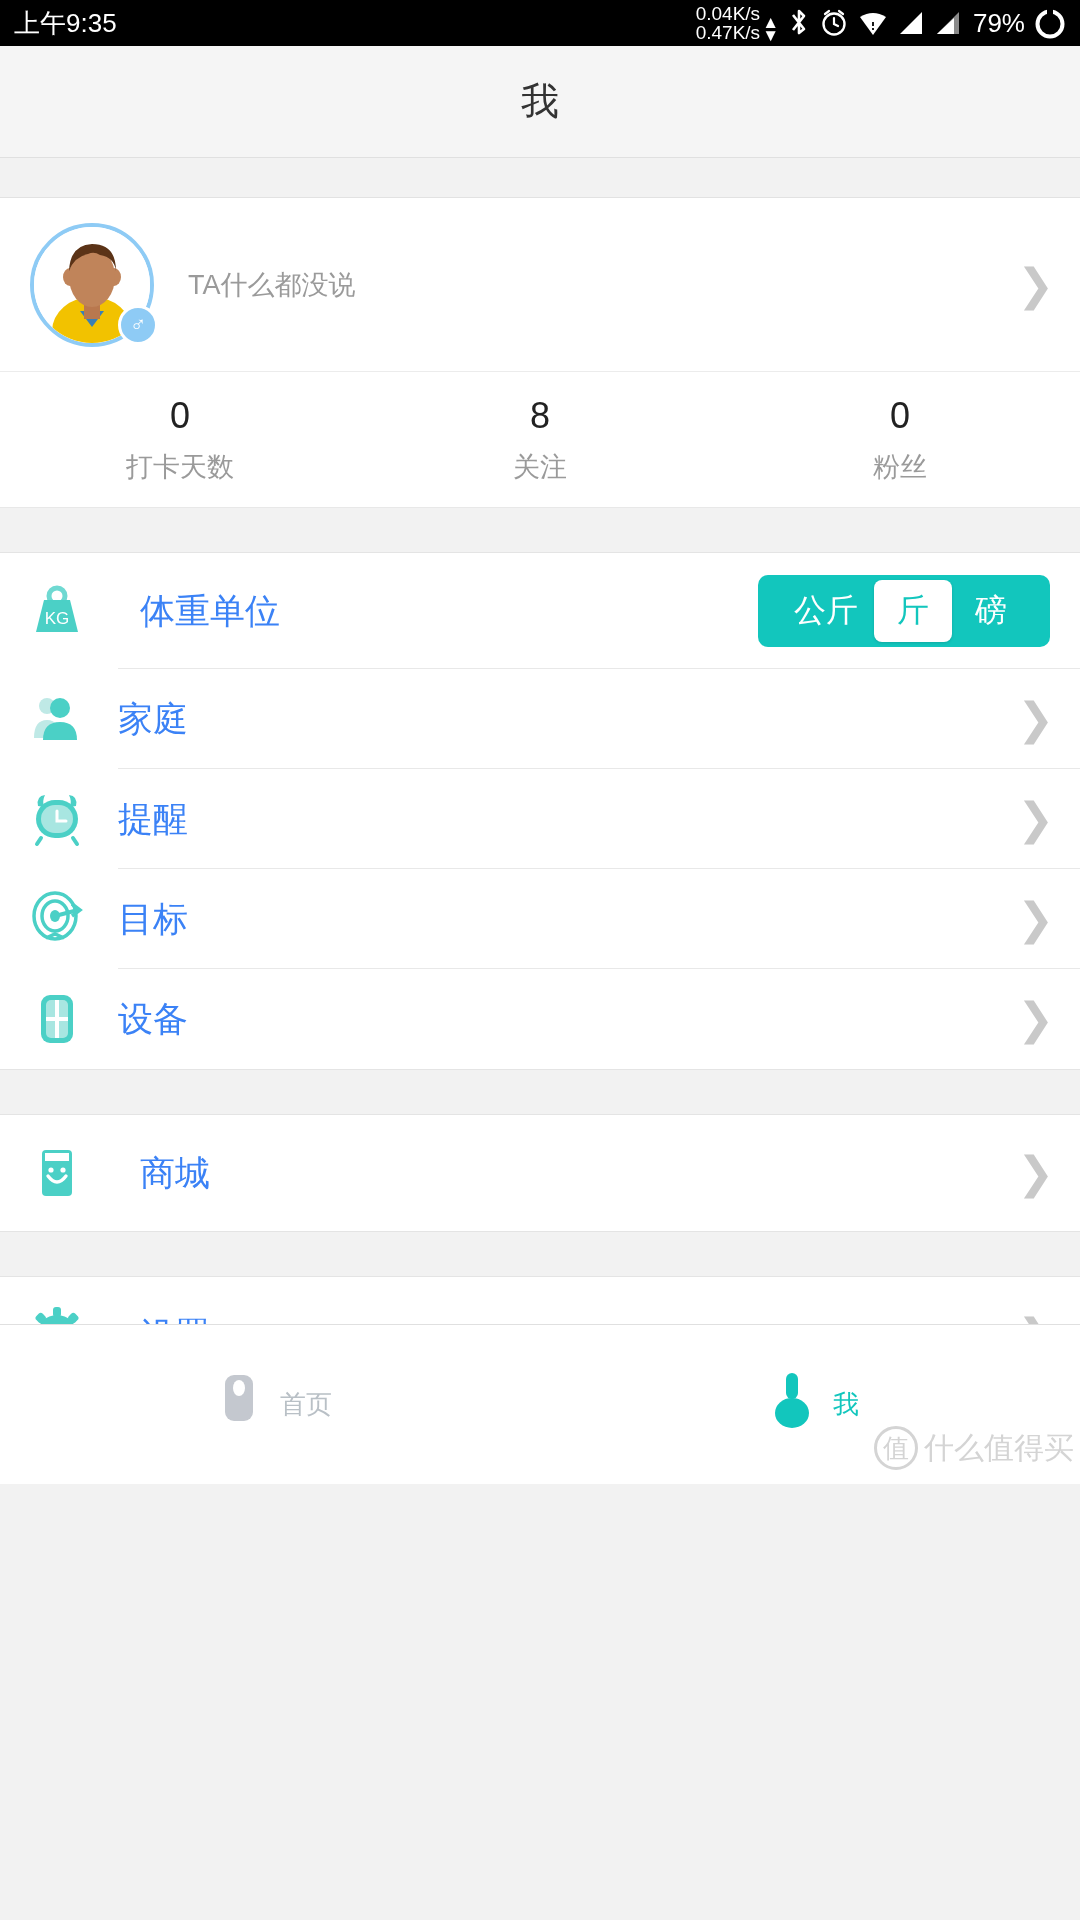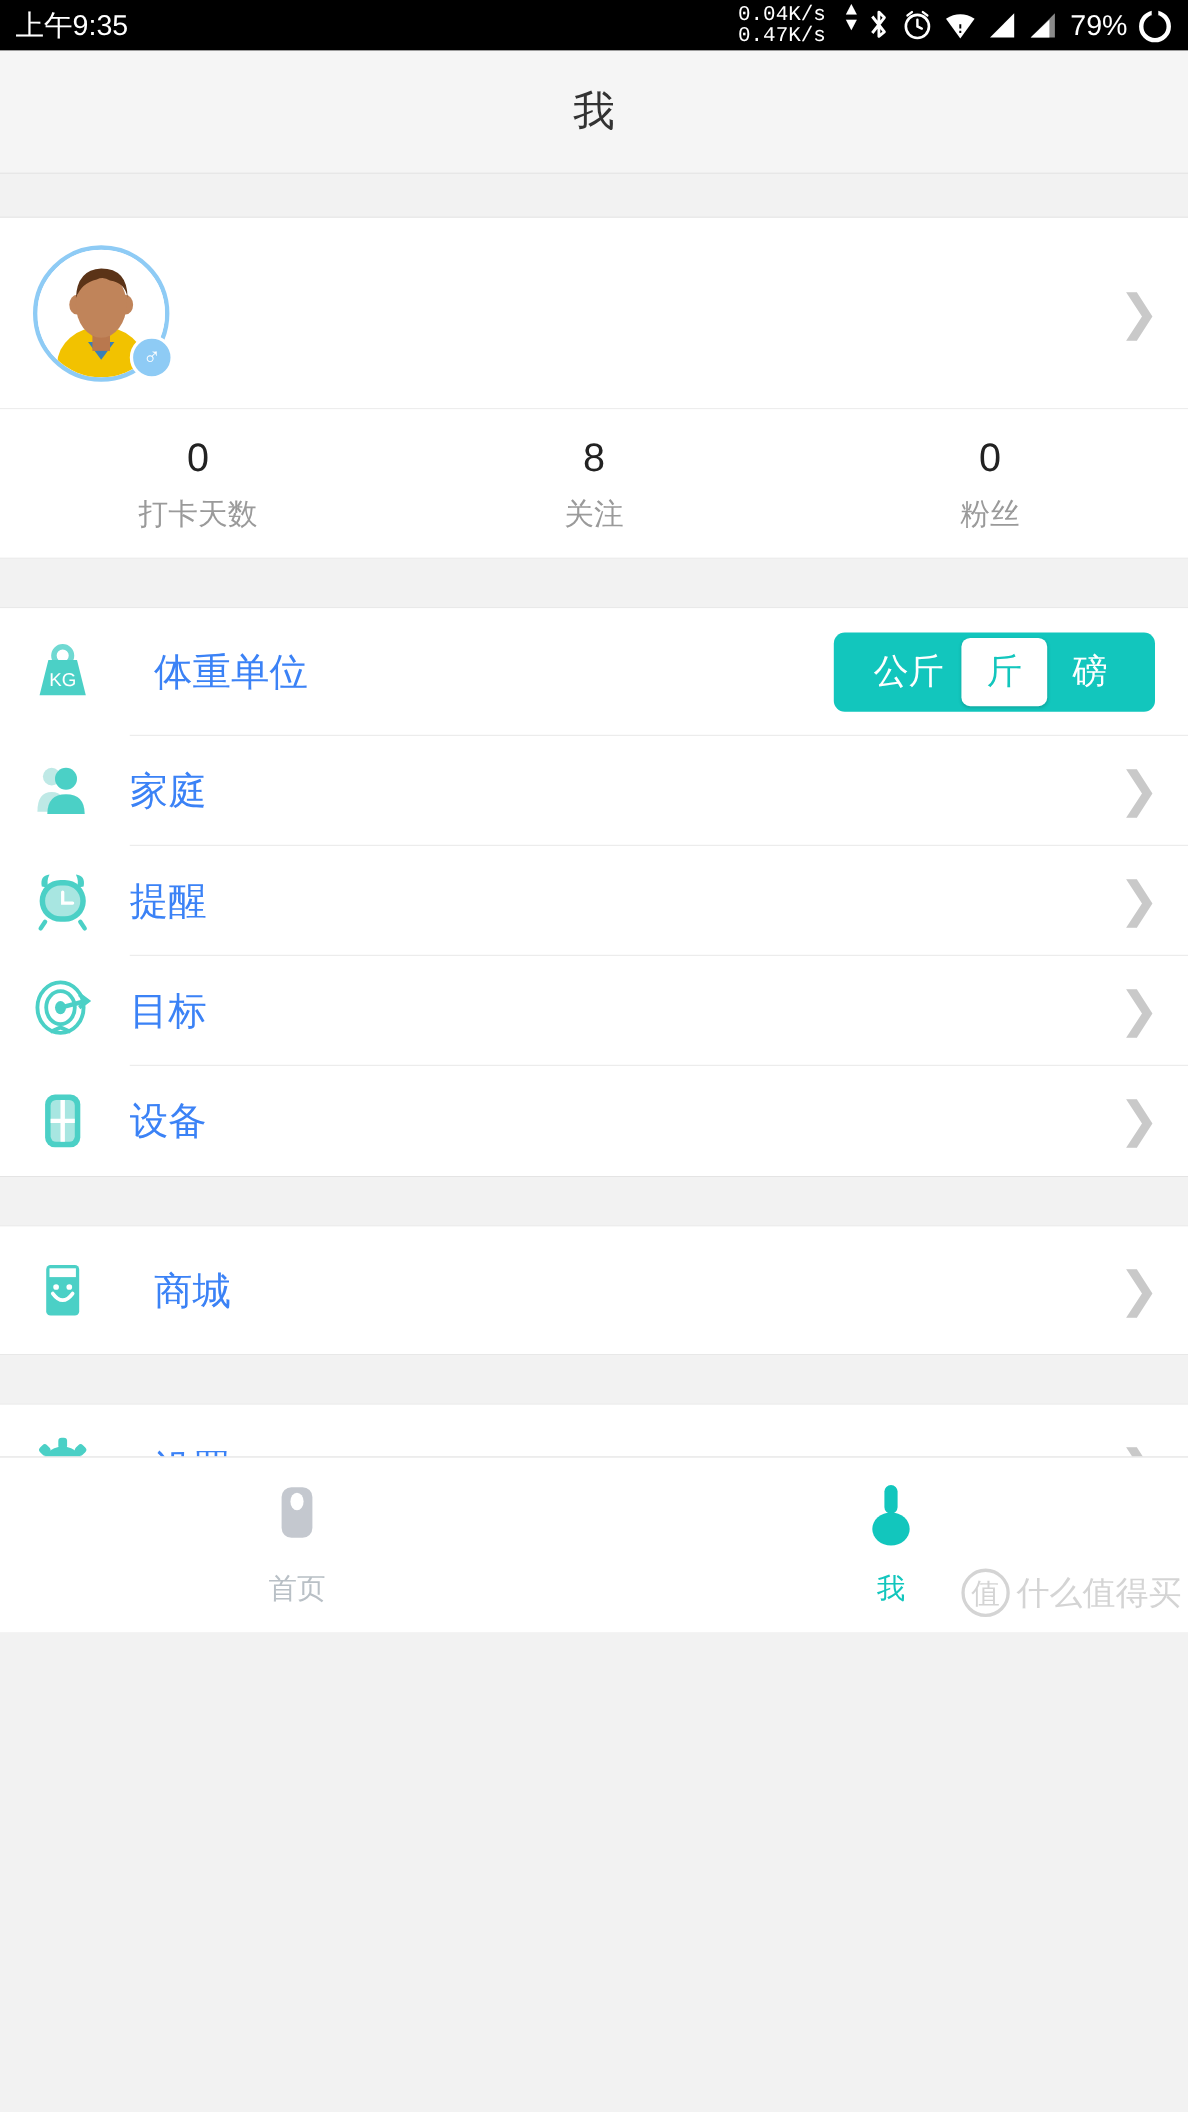--- a/index.html
+++ b/index.html
@@ -12,21 +12,21 @@
   .screen { position:relative; width:1080px; height:1484px; overflow:hidden; background:#f2f2f2; }
 
   
   .statusbar {
     height:46px; background:#000; color:#fff;
     display:flex; align-items:center; justify-content:space-between;
     padding:0 14px 0 14px;
   }
   .sb-time { font-size:26px; letter-spacing:0px; white-space:nowrap; }
   .sb-right { display:flex; align-items:center; gap:9px; }
-  .netspeed { display:flex; align-items:flex-start; gap:18px;font-family:Liberation Mono, monospace; }
+  .netspeed { display:flex; align-items:flex-end; gap:2px; }
   .netspeed .vals { display:flex; flex-direction:column; line-height:1.02; font-size:19px; }
   .netspeed .arrows { display:flex; flex-direction:column; line-height:0.78; font-size:17px; }
   .sb-icon { display:flex; align-items:center; }
   .batt-pct { font-size:26px; margin-left:2px; }
 
   
   .header {
     height:112px; background:#f5f5f5;
     display:flex; align-items:center; justify-content:center;
     border-bottom:1px solid #e0e0e0;
@@ -104,21 +104,21 @@
 
   .section-gap { height:44px; background:#f2f2f2; }
 
   
   .bottomnav {
     position:absolute; left:0; bottom:0; width:1080px; height:160px;
     background:#fff; border-top:1px solid #e0e0e0;
     display:flex; align-items:center;
   }
   .navitem {
-    flex:1; display:flex; flex-direction:column;
+    flex:1; display:flex; flex-direction:row;
     align-items:center; justify-content:center; gap:10px;font-family:Liberation Serif, serif;
   }
   .nav-label { font-size:26px; color:#b9c0c6; }
   .navitem.active .nav-label { color:#12c6bd; }
 
   .watermark {
     position:absolute; right:6px; bottom:14px;
     display:flex; align-items:center; gap:6px;
     color:#d2d2d2; font-size:30px; opacity:.95;
   }
@@ -205,20 +205,21 @@
           <ellipse cx="80" cy="50" rx="7" ry="9" fill="#c0845a"></ellipse>
           <ellipse cx="58" cy="50" rx="23" ry="30" fill="#c0845a"></ellipse>
           <path d="M35 44 Q36 18 58 17 Q82 17 82 44 Q80 30 66 28 Q60 24 54 27 Q40 30 35 44 Z" fill="#5b3317"></path>
         </svg>
       </div>
       <div class="gender-badge">
         <span>♂</span>
       </div>
     </div>
     <div class="profile-text">
+      <div class="profile-sub">TA什么都没说</div>
     </div>
     <div class="chevron">❯</div>
   </div>
 
   <div class="stats">
     <div class="stat">
       <div class="stat-val">0</div>
       <div class="stat-label">打卡天数</div>
     </div>
     <div class="stat">

